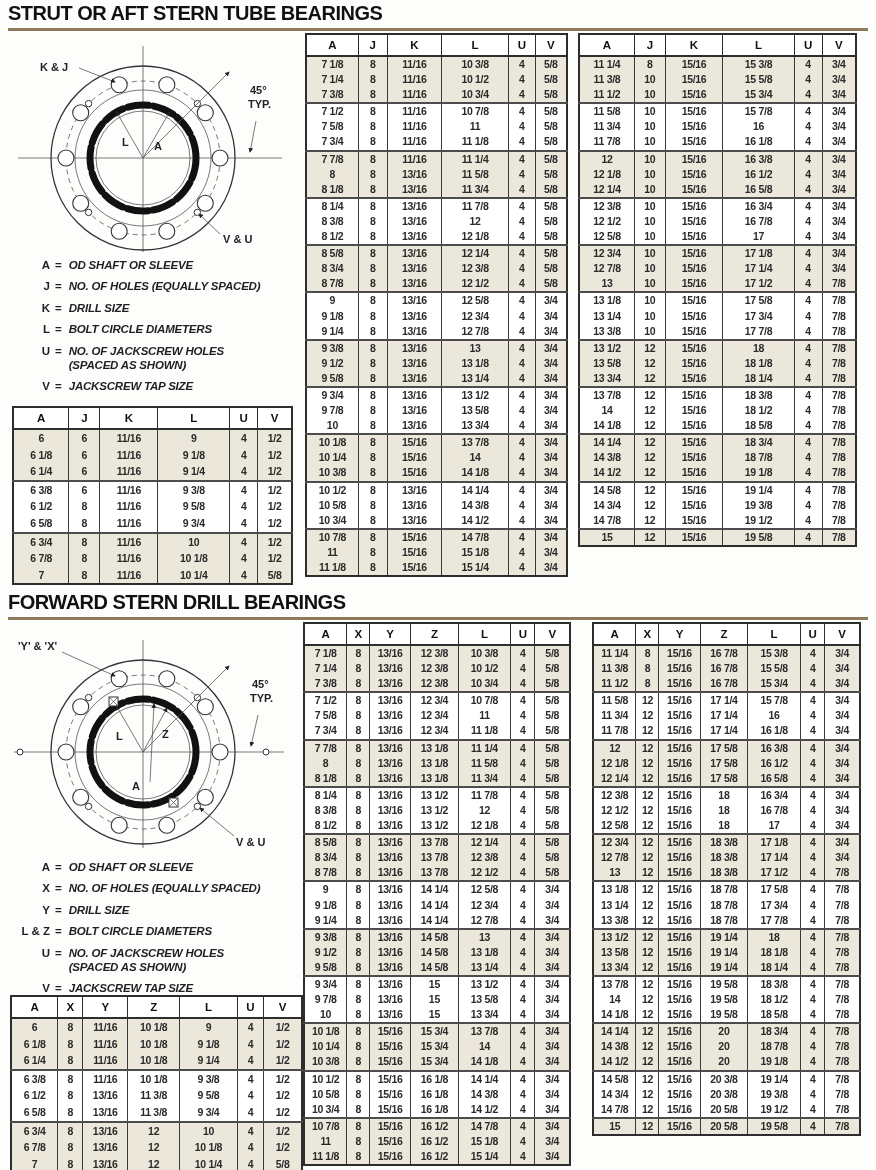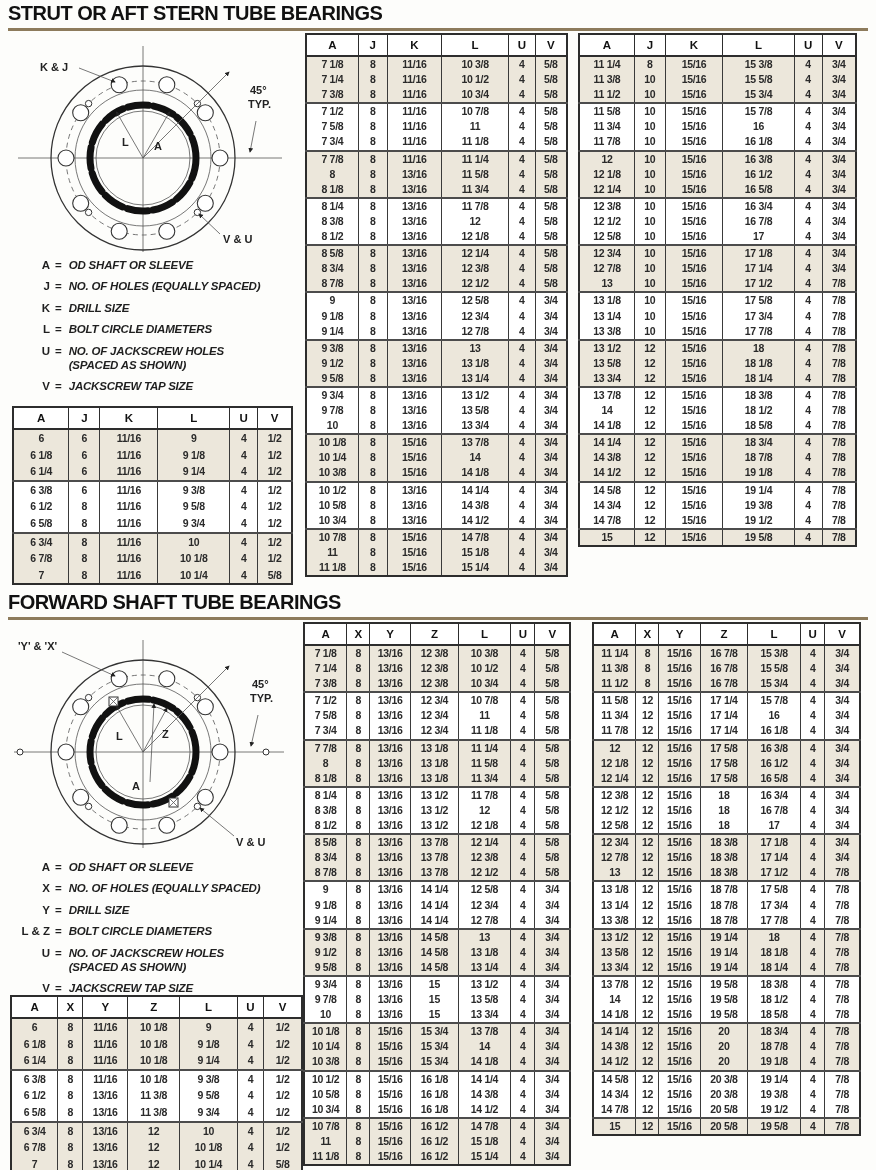--- a/index.html
+++ b/index.html
@@ -769,21 +769,21 @@
           <td>15</td>
           <td>12</td>
           <td>15/16</td>
           <td>19 5/8</td>
           <td>4</td>
           <td>7/8</td>
         </tr>
       </tbody>
     </table>
 
-  <div class="sec-title t2">FORWARD SHAFT TUBE BEARINGS</div>
+  <div class="sec-title t2">FORWARD STERN DRILL BEARINGS</div>
 
   <svg class="diag d2" width="288" height="238" viewBox="0 0 288 238">
     <defs>
       <marker id="ah2" markerWidth="7" markerHeight="7" refX="5" refY="3" orient="auto">
         <path d="M0,0 L6,3 L0,6 Z" fill="#222"></path>
       </marker>
     </defs>
     <line class="thin" x1="10" y1="140" x2="280" y2="140"></line>
     <line class="thin" x1="139" y1="28" x2="139" y2="236"></line>
     <circle class="med" cx="139" cy="140" r="92"></circle>

